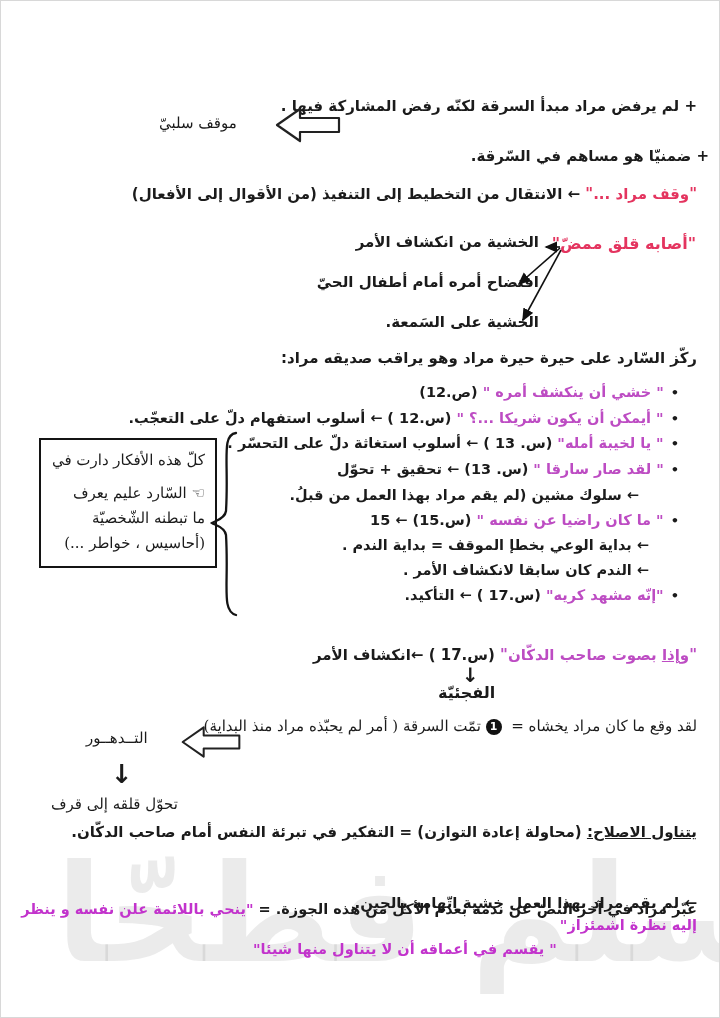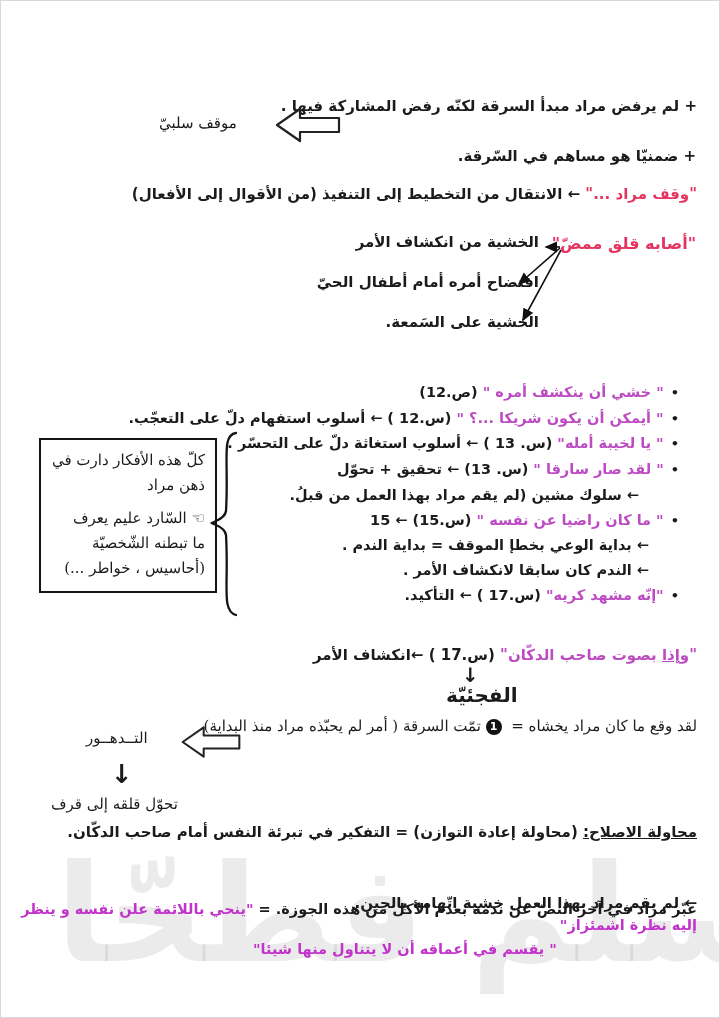--- a/index.html
+++ b/index.html
@@ -44,21 +44,21 @@
 
   <div class="abs rtl main" style="top:96px;right:22px;">+ لم يرفض مراد مبدأ السرقة لكنّه رفض المشاركة فيها .</div>
 
   <div class="abs" style="left:272px;top:104px;">
     <svg width="70" height="40" viewBox="0 0 70 40">
       <polygon points="66,13 27,13 27,4 4,20 27,36 27,27 66,27" fill="#ffffff" stroke="#222222" stroke-width="2.2" stroke-linejoin="round"></polygon>
     </svg>
   </div>
   <div class="abs rtl serif" style="top:113px;left:158px;font-size:15px;">موقف سلبيّ</div>
 
-  <div class="abs rtl main" style="top:146px;right:23px;">+ ضمنيّا هو مساهم في السّرقة.</div>
+  <div class="abs rtl main" style="top:146px;right:10px;">+ ضمنيّا هو مساهم في السّرقة.</div>
 
   <div class="abs rtl main" style="top:184px;right:22px;">
     <span class="red">"وقف مراد ..."</span><span> ← الانتقال من التخطيط إلى التنفيذ (من الأقوال إلى الأفعال)</span>
   </div>
 
   <div class="abs rtl red" style="top:233px;right:23px;font-size:16px;">"أصابه قلق ممضّ"</div>
   <div class="abs rtl main" style="top:232px;right:180px;margin-left:44px;">الخشية من انكشاف الأمر</div>
   <div class="abs rtl main" style="top:272px;right:180px;">افتضاح أمره أمام أطفال الحيّ</div>
   <div class="abs rtl main" style="top:312px;right:180px;">الخشية على السَمعة.</div>
 
@@ -68,68 +68,68 @@
         <marker id="ah" markerWidth="9" markerHeight="8" refX="7" refY="3.5" orient="auto">
           <path d="M0,0 L8,3.5 L0,7 z" fill="#111"></path>
         </marker>
       </defs>
       <line x1="54" y1="13" x2="40" y2="13" stroke="#111" stroke-width="1.6" marker-end="url(#ah)"></line>
       <line x1="54" y1="14" x2="13" y2="50" stroke="#111" stroke-width="1.6" marker-end="url(#ah)"></line>
       <line x1="55" y1="16" x2="17" y2="86" stroke="#111" stroke-width="1.6" marker-end="url(#ah)"></line>
     </svg>
   </div>
 
+  <div class="abs rtl main" style="top:348px;right:22px;">ركّز السّارد على حيرة حيرة مراد وهو يراقب صديقه مراد:</div>
 
   <div class="abs rtl bullets" style="top:379px;right:40px;">
     <div class="brow"><span class="bdot">•</span><span class="mag">" خشي أن ينكشف أمره "</span><span> (ص.12)</span></div>
     <div class="brow"><span class="bdot">•</span><span class="mag">" أيمكن أن يكون شريكا ...؟ "</span><span> (س.12 ) ← أسلوب استفهام دلّ على التعجّب.</span></div>
     <div class="brow"><span class="bdot">•</span><span class="mag">" يا لخيبة أمله"</span><span> (س. 13 ) ← أسلوب استغاثة دلّ على التحسّر .</span></div>
     <div class="brow"><span class="bdot">•</span><span class="mag">" لقد صار سارقا "</span><span> (س. 13) ← تحقيق + تحوّل</span></div>
     <div class="brow sub2"><span>← سلوك مشين (لم يقم مراد بهذا العمل من قبلُ.</span></div>
     <div class="brow"><span class="bdot">•</span><span class="mag">" ما كان راضيا عن نفسه "</span><span> (س.15) ← 15</span></div>
     <div class="brow sub"><span>← بداية الوعي بخطإ الموقف = بداية الندم .</span></div>
     <div class="brow sub"><span>← الندم كان سابقا لانكشاف الأمر .</span></div>
     <div class="brow"><span class="bdot">•</span><span class="mag">"إنّه مشهد كريه"</span><span> (س.17 ) ← التأكيد.</span></div>
   </div>
 
   <div class="abs rtl serif sidebox" style="left:38px;top:437px;">
     <div>كلّ هذه الأفكار دارت في</div>
-    <div>ذهن مراد</div>
     <div style="height:8px;"></div>
     <div>☜ السّارد عليم  يعرف</div>
     <div>ما تبطنه الشّخصيّة</div>
     <div>(أحاسيس ، خواطر ...)</div>
   </div>
   <div class="abs" style="left:206px;top:428px;">
     <svg width="34" height="190" viewBox="0 0 34 190">
       <path d="M29,4 C14,6 22,32 19,82 C18,90 8,92 5,94 C8,96 18,98 19,106 C22,156 14,182 29,186" fill="none" stroke="#141414" stroke-width="2.3" stroke-linecap="round"></path>
     </svg>
   </div>
 
   <div class="abs rtl main" style="top:645px;right:22px;">
     <span class="mag">"و</span><span class="mag underline">إذا</span><span class="mag"> بصوت صاحب الدكّان"</span><span> (س.17 ) ←انكشاف الأمر</span>
   </div>
   <div class="abs downarrow" style="left:461px;top:664px;">↓</div>
-  <div class="abs rtl main" style="top:682px;left:437px;font-size:20px;margin-left:8px;">الفجئيّة</div>
+  <div class="abs rtl main" style="top:682px;left:437px;font-size:16px;">الفجئيّة</div>
 
   <div class="abs rtl serif" style="top:716px;right:22px;">
     <span>لقد وقع ما كان مراد يخشاه =</span>&nbsp;&nbsp;<span class="numcircle">1</span>&nbsp;<span>تمّت السرقة ( أمر لم يحبّذه مراد منذ البداية)</span>
   </div>
 
   <div class="abs" style="left:178px;top:722px;">
     <svg width="64" height="38" viewBox="0 0 70 40">
       <polygon points="66,13 27,13 27,4 4,20 27,36 27,27 66,27" fill="#ffffff" stroke="#222222" stroke-width="2.2" stroke-linejoin="round"></polygon>
     </svg>
   </div>
   <div class="abs rtl serif" style="top:728px;left:85px;">التــدهــور</div>
   <div class="abs downarrow" style="left:110px;top:760px;font-size:26px;">↓</div>
   <div class="abs rtl serif" style="top:794px;left:50px;">تحوّل قلقه إلى قرف</div>
 
   <div class="abs rtl main" style="top:822px;right:22px;">
-    <span class="underline">محاولة الاصلاح:</span><span> (محاولة إعادة التوازن) = التفكير في تبرئة النفس أمام صاحب الدكّان.</span>
+    <span class="underline">يتناول الاصلاح:</span><span> (محاولة إعادة التوازن) = التفكير في تبرئة النفس أمام صاحب الدكّان.</span>
   </div>
 
   <div class="abs rtl main" style="top:862px;right:22px;margin-top:31px;">← لم يقم مراد بهذا العمل خشية اتّهامه بالجبن.</div>
 
   <div class="abs rtl main" style="top:900px;right:22px;left:18px;font-size:14.5px;">
     <span>عبّر مراد في آخر النصّ عن ندمه بعدم الأكل من هذه الجوزة. = </span><span class="brightmag">"ينحي باللائمة علن نفسه و ينظر إليه نظرة اشمئزاز"</span>
   </div>
 
   <div class="abs rtl brightmag main" style="top:940px;left:252px;font-size:14.5px;">" يقسم في أعماقه أن لا يتناول منها شيئا"</div>
 

